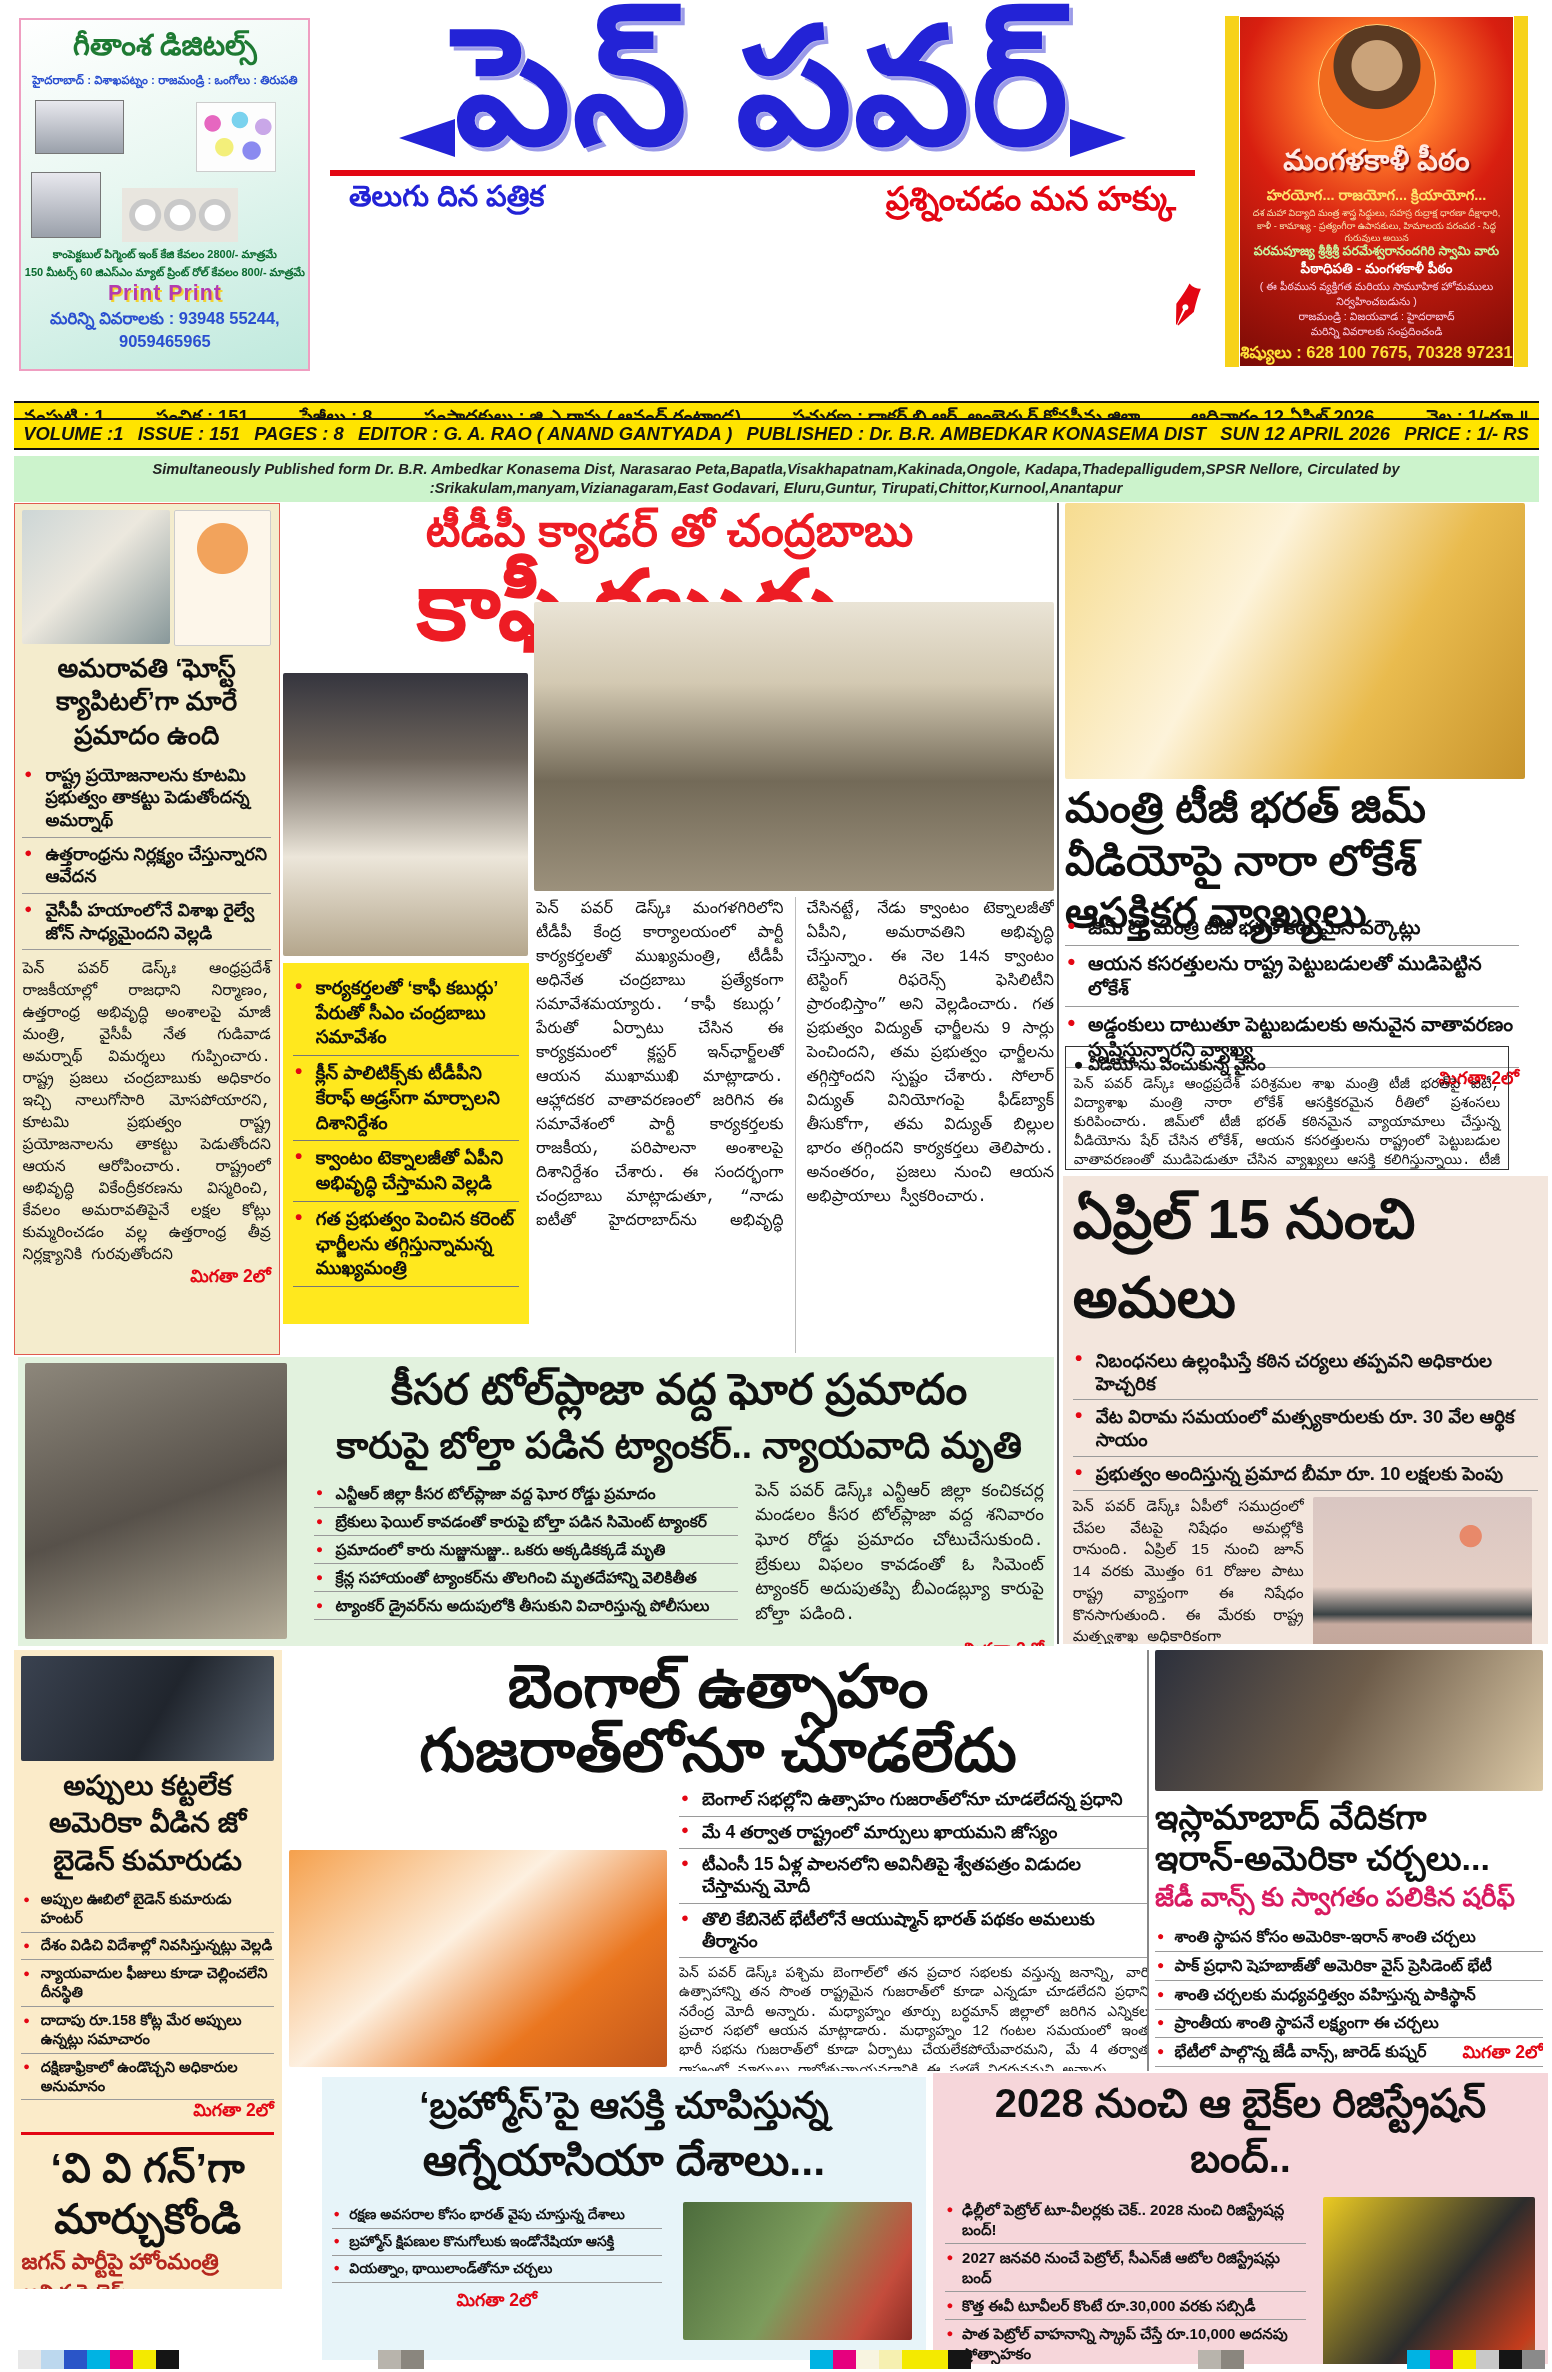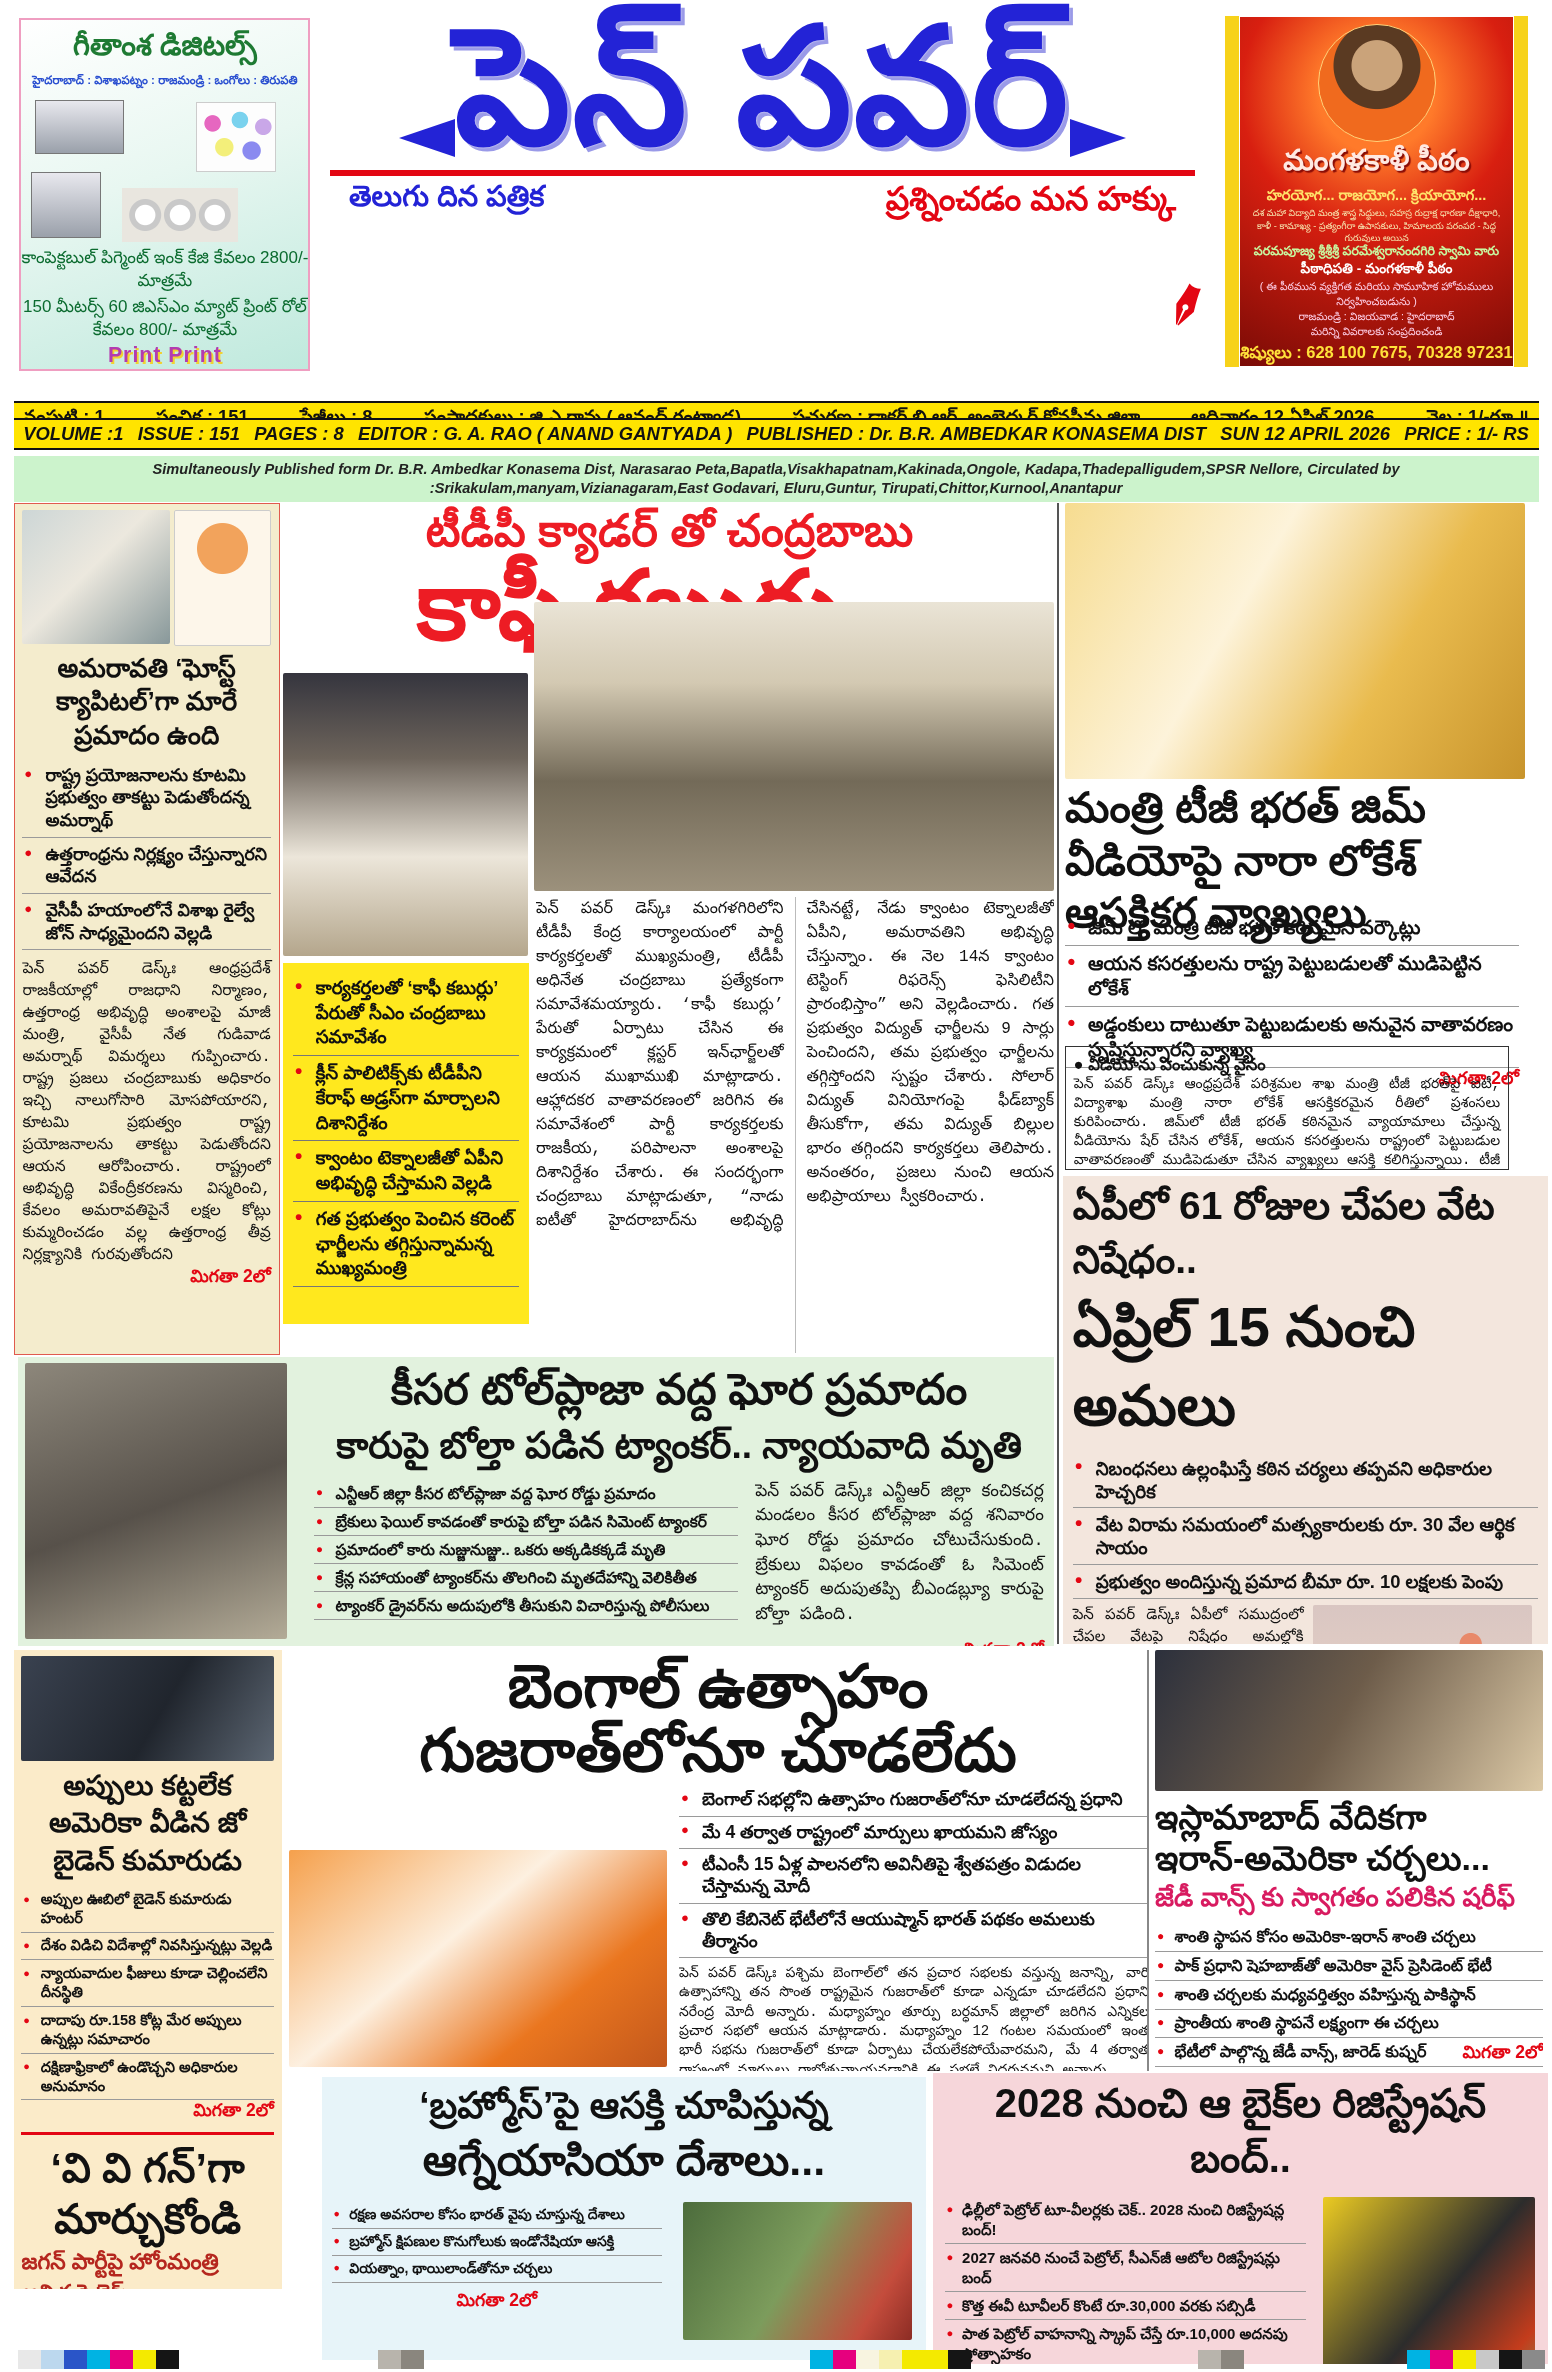--- a/index.html
+++ b/index.html
@@ -23,21 +23,21 @@
   .inks{position:absolute;right:25px;top:5.8px;width:78px;height:68px;background:
      radial-gradient(circle at 20% 30%,#e667c0 0 7.8px,transparent 8.7px),
      radial-gradient(circle at 55% 25%,#7ad2ee 0 7.8px,transparent 8.7px),
      radial-gradient(circle at 85% 35%,#c9a7e8 0 7.8px,transparent 8.7px),
      radial-gradient(circle at 35% 65%,#f3ef7a 0 8.7px,transparent 9.7px),
      radial-gradient(circle at 70% 70%,#8a8af0 0 8.7px,transparent 9.7px),#fdfdfd;border:1px solid #ccc;}
   .rolls{position:absolute;left:93px;bottom:0;width:116px;height:54px;background:
      radial-gradient(circle at 20% 50%,#fff 0 9.7px,#c9c9c9 10.7px 15.5px,transparent 16.5px),
      radial-gradient(circle at 50% 50%,#fff 0 9.7px,#c9c9c9 10.7px 15.5px,transparent 16.5px),
      radial-gradient(circle at 80% 50%,#fff 0 9.7px,#c9c9c9 10.7px 15.5px,transparent 16.5px),#e9e6df;}
-  .adL .o{color:#0b6b2f;font-size:17px;font-weight:400;margin-top:2.9px;}
+  .adL .o{color:#0b6b2f;font-size:11px;font-weight:700;margin-top:2.9px;}
   .adL .brand{color:#b33bb0;font-size:21.3px;font-weight:900;letter-spacing:1px;text-shadow:1.9px 1.9px 0 #f3d230;}
   .adL .ph-no{color:#2a4fd0;font-size:16.5px;font-weight:900;margin-top:3.9px;}
   .mast{left:320px;top:9.7px;width:885px;height:361px;text-align:center;}
   .mast .title{font-size:163px;line-height:0.95;font-weight:900;color:#2323d6;
      text-shadow:0 0 1.9px #fff,3.9px 3.9px 0 #9a9ae8;letter-spacing:1.9px;}
   .nib{width:0;height:0;display:inline-block;vertical-align:middle;}
   .nibL{border-top:19.4px solid transparent;border-bottom:19.4px solid transparent;border-right:56px solid #2323d6;}
   .nibR{border-top:19.4px solid transparent;border-bottom:19.4px solid transparent;border-left:56px solid #2323d6;}
   .redline{height:5.8px;background:#e30613;margin:5.8px 9.7px 3.9px 9.7px;}
   .tag{display:flex;justify-content:space-between;padding:0 29px;}
@@ -240,21 +240,20 @@
       <li>అడ్డంకులు దాటుతూ పెట్టుబడులకు అనువైన వాతావరణం సృష్టిస్తున్నారని వ్యాఖ్య</li>
     </ul>
     <p class="more">మిగతా 2లో</p>
   </div>
   <div class="abs lokbox">
     <b style="font-size:16.5px;">● <span>వీడియోను పంచుకున్న వైనం</span></b>
     <p class="just">పెన్ పవర్ డెస్క్ః ఆంధ్రప్రదేశ్ పరిశ్రమల శాఖ మంత్రి టీజీ భరత్‌పై ఐటీ, విద్యాశాఖ మంత్రి నారా లోకేశ్ ఆసక్తికరమైన రీతిలో ప్రశంసలు కురిపించారు. జిమ్‌లో టీజీ భరత్ కఠినమైన వ్యాయామాలు చేస్తున్న వీడియోను షేర్ చేసిన లోకేశ్, ఆయన కసరత్తులను రాష్ట్రంలో పెట్టుబడుల వాతావరణంతో ముడిపెడుతూ చేసిన వ్యాఖ్యలు ఆసక్తి కలిగిస్తున్నాయి. టీజీ భరత్ జిమ్‌లో జంపింగ్స్ తో కూడిన వర్కౌట్ చేస్తున్న వీడియోను</p>
   </div>
 
   <div class="abs fish">
-    <h2>ఏపీలో 61 రోజుల చేపల వేట నిషేధం..</h2>
     <div class="h2b">ఏప్రిల్ 15 నుంచి అమలు</div>
     <ul class="bl">
       <li>నిబంధనలు ఉల్లంఘిస్తే కఠిన చర్యలు తప్పవని అధికారుల హెచ్చరిక</li>
       <li>వేట విరామ సమయంలో మత్స్యకారులకు రూ. 30 వేల ఆర్థిక సాయం</li>
       <li>ప్రభుత్వం అందిస్తున్న ప్రమాద బీమా రూ. 10 లక్షలకు పెంపు</li>
     </ul>
     <div class="fishrow">
       <div>
         <p class="bd just">పెన్ పవర్ డెస్క్ః ఏపీలో సముద్రంలో చేపల వేటపై నిషేధం అమల్లోకి రానుంది. ఏప్రిల్ 15 నుంచి జూన్ 14 వరకు మొత్తం 61 రోజుల పాటు రాష్ట్ర వ్యాప్తంగా ఈ నిషేధం కొనసాగుతుంది. ఈ మేరకు రాష్ట్ర మత్స్యశాఖ అధికారికంగా</p>
 

